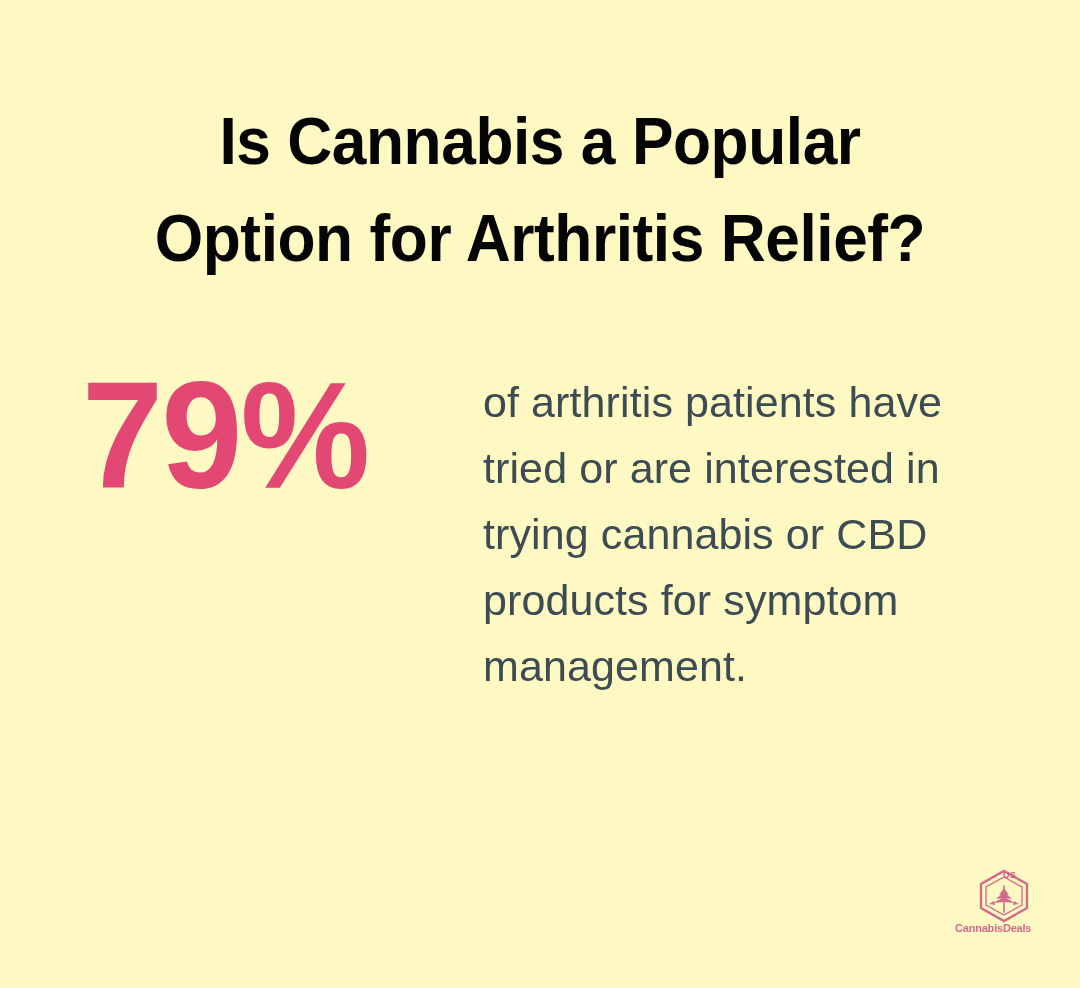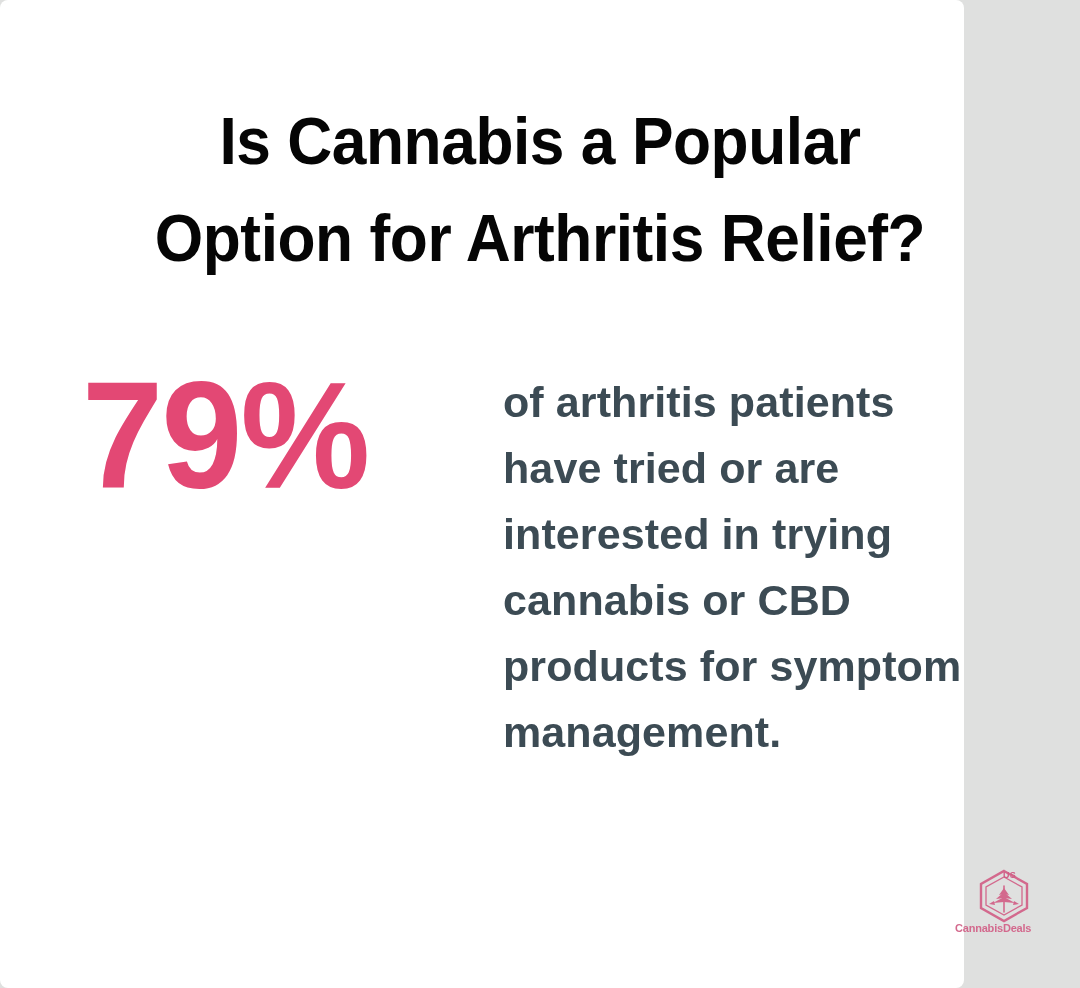--- a/index.html
+++ b/index.html
@@ -11,25 +11,24 @@
     width: 1080px;
     height: 988px;
     background: #dfe0df;
     font-family: "Liberation Sans", sans-serif;
     overflow: hidden;
     position: relative;
   }
 
   #canvas {
     position: relative;
-    width: 964px;
+    width: 1080px;
     height: 988px;
-    background: #ffffff;
+    background: #fef9c3;
     box-sizing: border-box;
-    border-radius: 8px;
   }
 
   
   .title-block {
     position: absolute;
     left: 0;
     top: 92px;
     width: 1080px;
     text-align: center;
     padding: 0 40px;
@@ -67,25 +66,25 @@
     line-height: 160px;
     color: #e34874;
     letter-spacing: -2px;
     transform: scaleX(0.96);
     transform-origin: left top;
     white-space: nowrap;
   }
 
   .stat-text {
     position: absolute;
-    left: 503px;
+    left: 483px;
     top: 14px;
     width: 500px;
     font-family: "Liberation Sans", sans-serif;
-    font-weight: 700;
+    font-weight: 400;
     font-size: 43px;
     line-height: 66px;
     color: #3c4b54;
     letter-spacing: 0.1px;
   }
 
   
   .logo {
     position: absolute;
     left: 955px;

